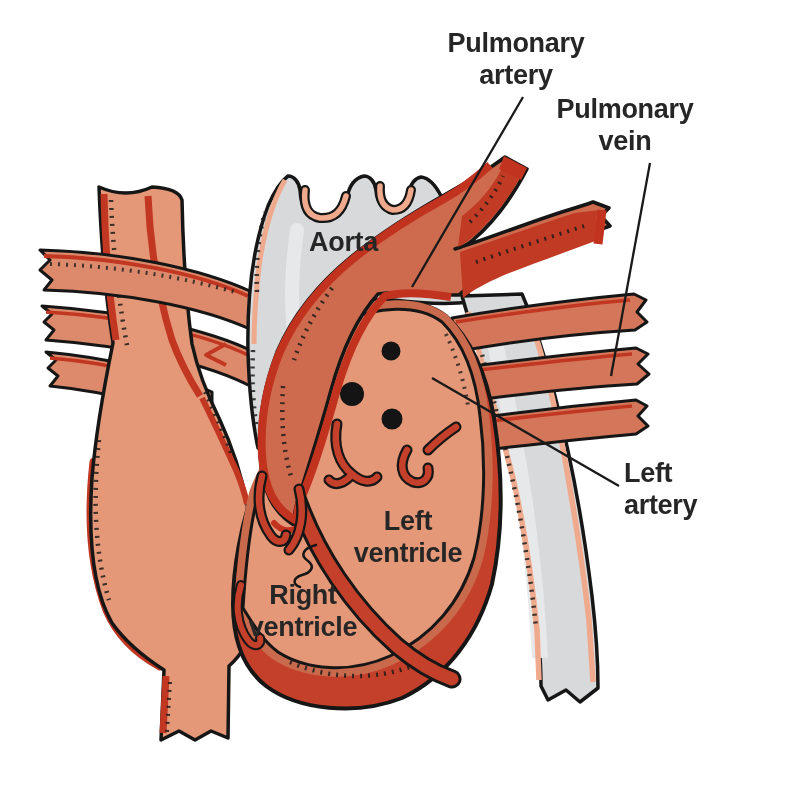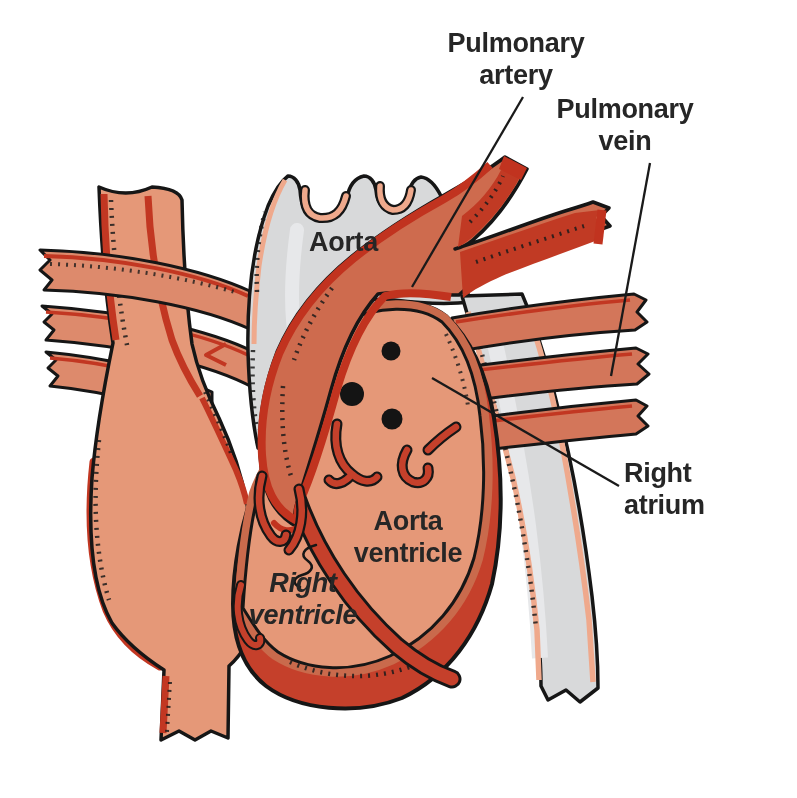--- a/index.html
+++ b/index.html
@@ -19,21 +19,21 @@
     white-space:normal;
   }
   .al-center{text-align:center;}
   .al-left{text-align:left;}
   #lbl-pa{left:445px;top:28px;width:142px;}
   #lbl-pv{left:554px;top:94px;width:142px;}
   #lbl-aorta{left:309px;top:227px;width:80px;}
   #lbl-ra{left:127px;top:434px;width:122px;}
   #lbl-la{left:624px;top:458px;width:92px;}
   #lbl-lv{left:341px;top:506px;width:134px;}
-  #lbl-rv{left:236px;top:568px;width:134px;font-style:italic;}
+  #lbl-rv{left:236px;top:580px;width:134px;}
 </style>
 </head>
 <body>
 
 <div class="stage">
 
 <svg width="797" height="798" viewBox="0 0 797 798" aria-hidden="true">
 
   <g stroke-linejoin="round">
     <path d="M42,306 C130,312 210,330 254,352 L254,388 C210,364 130,346 46,340 L54,330 L44,322 L52,314 Z" fill="#DD8A6C" stroke="#161616" stroke-width="3"></path>
@@ -221,16 +221,16 @@
   <g stroke="#1a1a1a" stroke-width="2.3">
     <line x1="523" y1="97" x2="412" y2="287"></line>
     <line x1="650" y1="163" x2="611" y2="376"></line>
     <line x1="619" y1="486" x2="432" y2="378"></line>
   </g>
 </svg>
 
   <div class="anat-label al-center" id="lbl-pa">Pulmonary artery</div>
   <div class="anat-label al-center" id="lbl-pv">Pulmonary vein</div>
   <div class="anat-label al-left" id="lbl-aorta">Aorta</div>
-  <div class="anat-label al-left" id="lbl-la">Right atrium</div>
-  <div class="anat-label al-center" id="lbl-lv">Aorta ventricle</div>
+  <div class="anat-label al-left" id="lbl-la">Left artery</div>
+  <div class="anat-label al-center" id="lbl-lv">Left ventricle</div>
   <div class="anat-label al-center" id="lbl-rv">Right ventricle</div>
 </div>
 
 </body></html>

